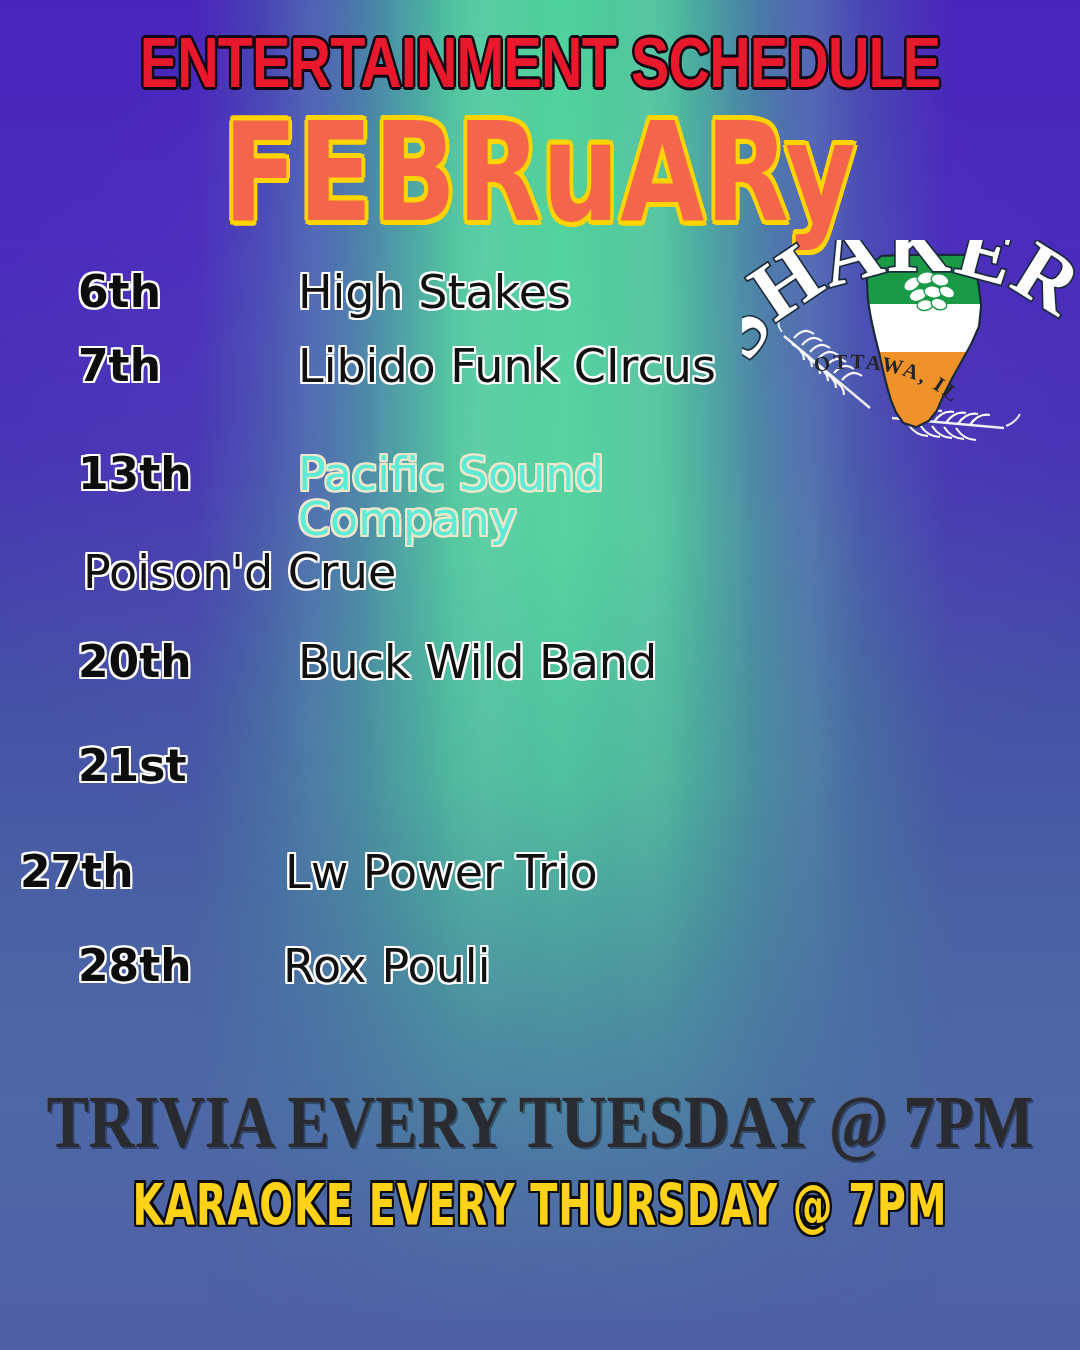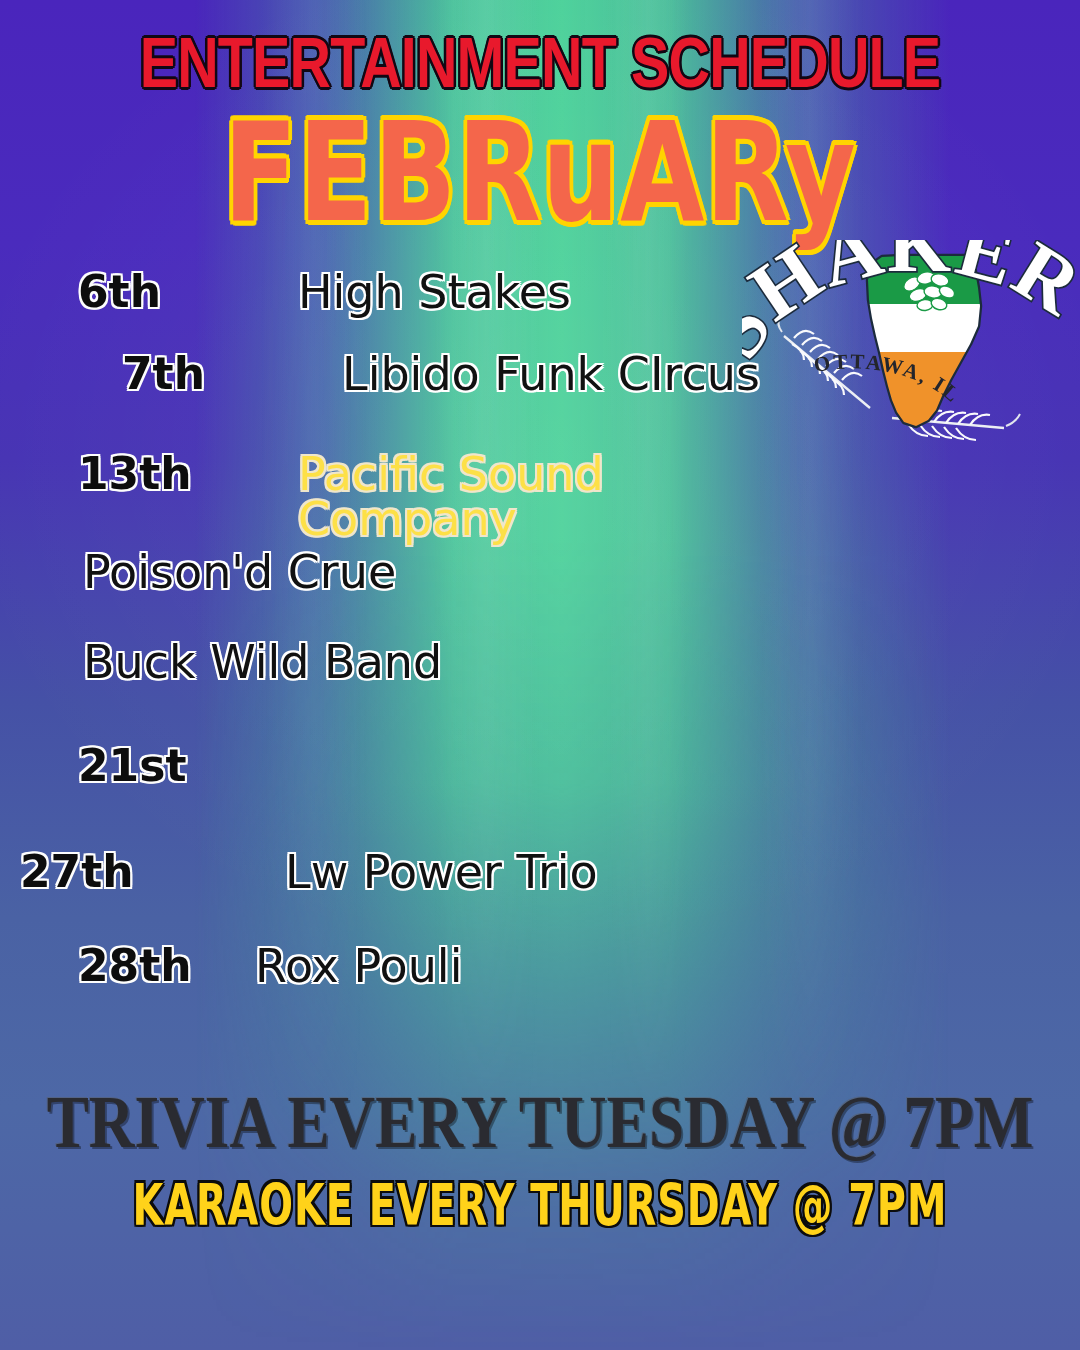--- a/index.html
+++ b/index.html
@@ -160,21 +160,21 @@
     color: #111111;
     letter-spacing: 0px;
     text-shadow:
       -2px -2px 0 #ffffff, 2px -2px 0 #ffffff,
       -2px  2px 0 #ffffff, 2px  2px 0 #ffffff,
        0   -2px 0 #ffffff, 0    2px 0 #ffffff,
       -2px  0   0 #ffffff, 2px  0   0 #ffffff;
     white-space: pre-line;
   }
   .row.cream .band {
-    color: #fde047;
+    color: #5eead4;
     text-shadow:
       -2px -2px 0 #efe6cc, 2px -2px 0 #efe6cc,
       -2px  2px 0 #efe6cc, 2px  2px 0 #efe6cc,
        0   -2px 0 #efe6cc, 0    2px 0 #efe6cc,
       -2px  0   0 #efe6cc, 2px  0   0 #efe6cc;
   }
 
   
   .logo {
     position: absolute;
@@ -322,45 +322,46 @@
           <textPath href="#arcTop" startOffset="1%">SHAKERS</textPath>
         </text>
       </svg>
     </div>
 
     <div class="schedule">
         <div class="row" style="top: 8px;">
           <div class="date" style="font-size: 44px;">6th</div>
           <div class="band" style="font-size: 46px; margin-left: 83px;">High Stakes</div>
         </div>
-        <div class="row" style="top: 90px; margin-left: 44px;">
+        <div class="row" style="top: 82px;">
           <div class="date" style="font-size: 44px;">7th</div>
           <div class="band" style="font-size: 46px; margin-left: 83px;">Libido Funk CIrcus</div>
         </div>
         <div class="row cream" style="top: 190px;">
           <div class="date" style="font-size: 44px;">13th</div>
           <div class="band" style="font-size: 46px; margin-left: 83px;">Pacific Sound
 Company</div>
         </div>
         <div class="row" style="top: 288px;">
           <div class="band" style="font-size: 46px; margin-left: 83px;">Poison'd Crue</div>
         </div>
         <div class="row" style="top: 378px;">
+          <div class="date" style="font-size: 44px;">20th</div>
           <div class="band" style="font-size: 46px; margin-left: 83px;">Buck Wild Band</div>
         </div>
         <div class="row" style="top: 482px;">
           <div class="date" style="font-size: 44px;">21st</div>
         </div>
         <div class="row" style="top: 588px;">
           <div class="date" style="font-size: 44px; padding-left: 20px;">27th</div>
           <div class="band" style="font-size: 46px; margin-left: 70px;">Lw Power Trio</div>
         </div>
         <div class="row" style="top: 682px;">
           <div class="date" style="font-size: 44px;">28th</div>
-          <div class="band" style="font-size: 46px; margin-left: 40px;">Rox Pouli</div>
+          <div class="band" style="font-size: 46px; margin-left: 68px;">Rox Pouli</div>
         </div>
       </div>
 
     <div class="trivia">TRIVIA EVERY TUESDAY @ 7PM</div>
 
     <div class="karaoke">KARAOKE EVERY THURSDAY  @ 7PM</div>
 
   </div>
 </div>
 

